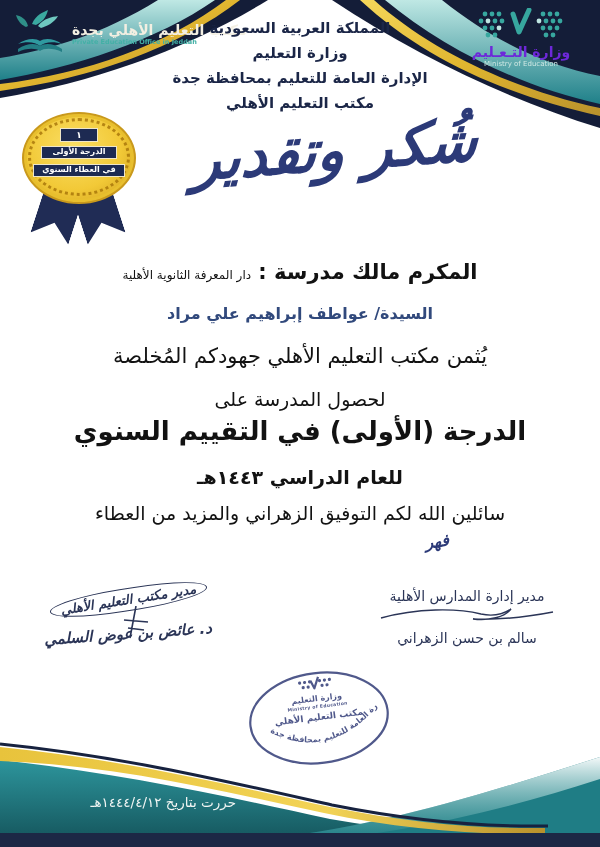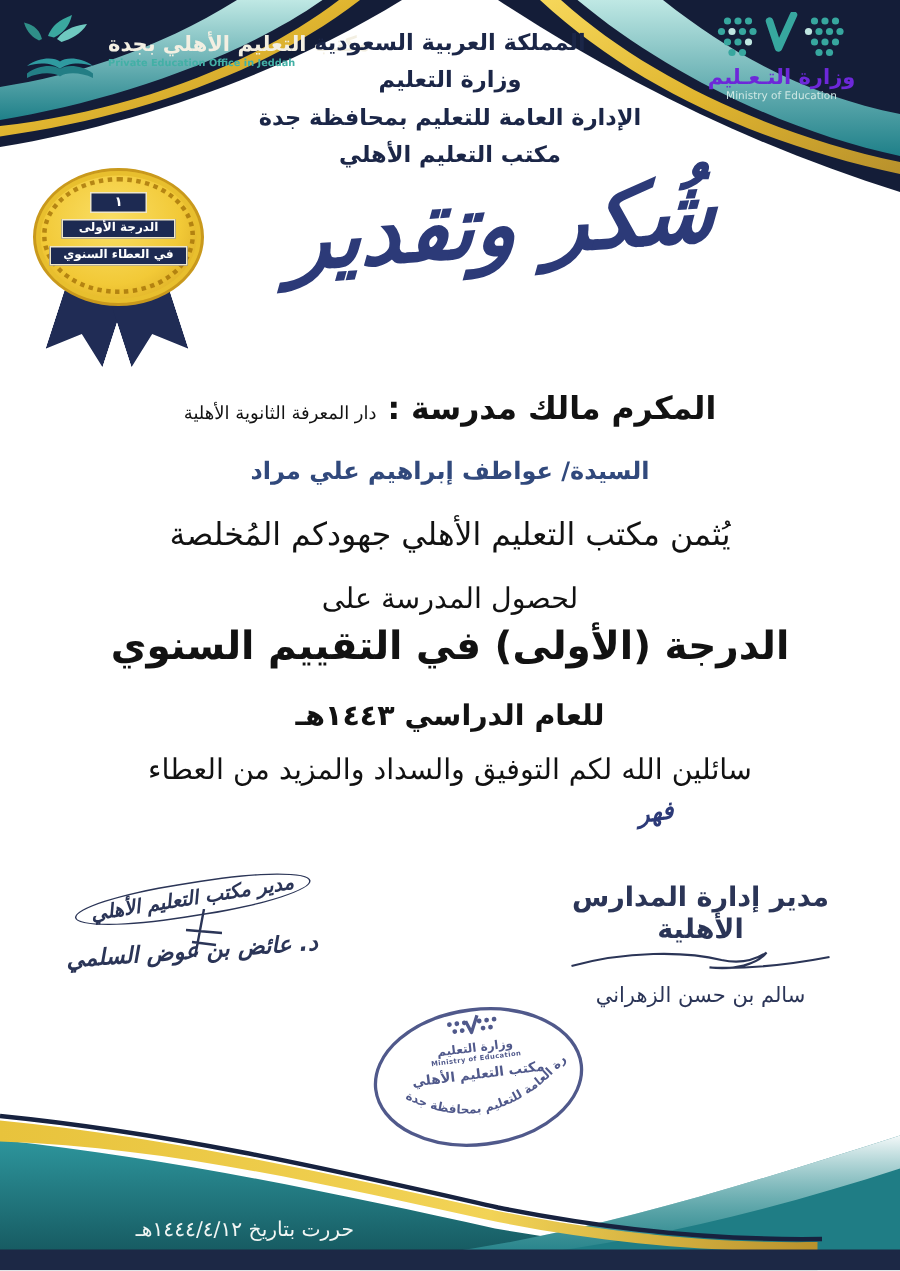--- a/index.html
+++ b/index.html
@@ -60,34 +60,34 @@
     transform:rotate(-8deg);font-weight:bold;}
 
   
   .sig{direction:rtl;text-align:center;color:#2b3557;}
   .sig-left{top:588px;left:28px;width:200px;}
   .sig-left .sig-title{display:inline-block;font-size:13px;font-weight:bold;font-style:italic;
     border:1.5px solid #2b3557;border-radius:50%/55%;padding:3px 10px;transform:rotate(-9deg);}
   .sig-left .sig-name{margin-top:14px;font-size:15px;font-weight:bold;font-style:italic;
     transform:rotate(-4deg);}
   .sig-right{top:588px;left:362px;width:210px;}
-  .sig-right .sig-title{font-size:18px;font-weight:bold;}
+  .sig-right .sig-title{font-size:14px;font-weight:normal;}
   .sig-right .sig-name{font-size:14px;margin-top:4px;}
   .sig-doodle{position:absolute;}
 
   
   .stamp{top:668px;left:246px;width:146px;height:100px;transform:rotate(-7deg);opacity:.88;}
   .stamp-text{position:absolute;width:100%;text-align:center;color:#39437c;direction:rtl;}
   .st-ar{top:26px;font-size:8px;font-weight:bold;}
   .st-en{top:36px;font-size:4.5px;font-weight:bold;letter-spacing:.3px;}
   .st-office{top:44px;font-size:9px;font-weight:bold;}
 
   
   .date-line{top:794px;left:46px;width:190px;font-size:13.5px;color:#f2f6f4;direction:rtl;
-    text-align:right;letter-spacing:.5px;margin-top:18px;}
+    text-align:right;letter-spacing:.5px;}
 </style>
 </head>
 <body>
 
 <div class="certificate">
 
   <svg class="abs top-banner" viewBox="0 0 600 150" width="600" height="150">
     <defs>
       <linearGradient id="goldG" x1="0" y1="0" x2="1" y2="1">
         <stop offset="0" stop-color="#f6d75a"></stop>
@@ -181,21 +181,21 @@
   <div class="abs title-script">شُكر وتقدير</div>
 
   <div class="abs line l-honoree">
     <span>المكرم مالك مدرسة : </span><span class="school">دار المعرفة الثانوية الأهلية</span>
   </div>
   <div class="abs line l-recipient">السيدة/ عواطف إبراهيم علي مراد</div>
   <div class="abs line l-value">يُثمن مكتب التعليم الأهلي جهودكم المُخلصة</div>
   <div class="abs line l-for">لحصول المدرسة على</div>
   <div class="abs line l-award">الدرجة (الأولى) في التقييم السنوي</div>
   <div class="abs line l-year">للعام الدراسي ١٤٤٣هـ</div>
-  <div class="abs line l-closing">سائلين الله لكم التوفيق والسداد والمزيد من العطاء</div>
+  <div class="abs line l-closing">سائلين الله لكم التوفيق الزهراني والمزيد من العطاء</div>
   <div class="abs flourish">فهر</div>
 
   <div class="abs sig sig-left">
     <div class="sig-title">مدير مكتب التعليم الأهلي</div>
     <svg class="sig-doodle" style="top:18px;left:88px" width="40" height="34" viewBox="0 0 40 34">
       <path d="M20,0 L14,32 M8,14 L32,16 M12,22 L28,24" stroke="#2b3557" stroke-width="1.6" fill="none"></path>
     </svg>
     <div class="sig-name">د. عائض بن عوض السلمي</div>
   </div>
   <div class="abs sig sig-right">

